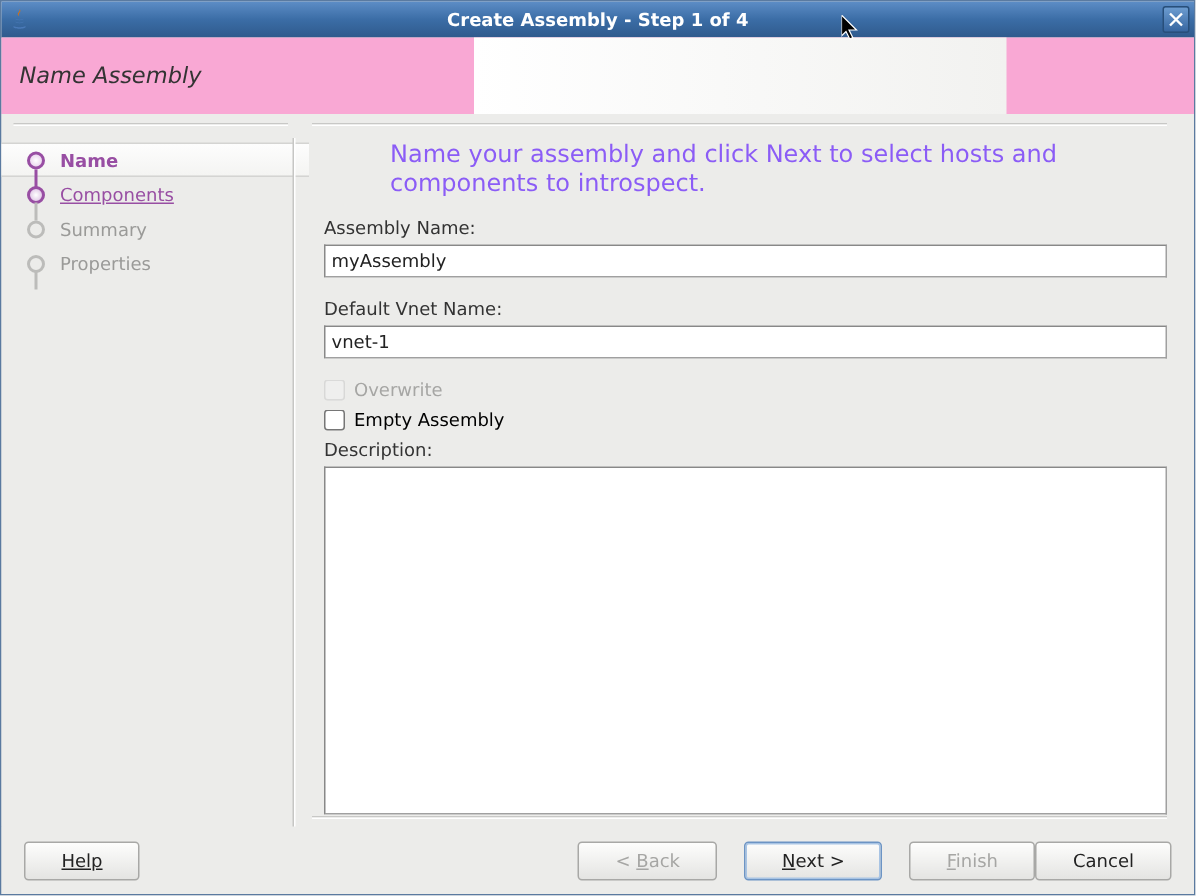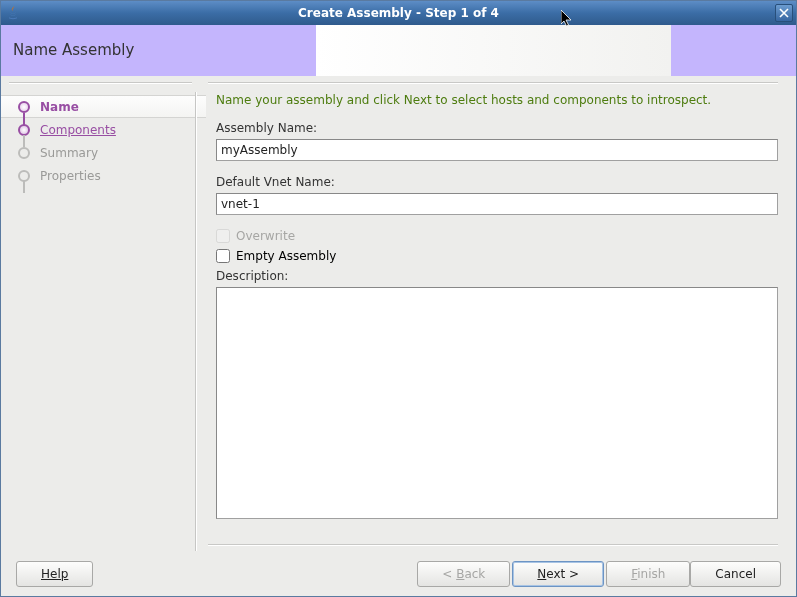--- a/index.html
+++ b/index.html
@@ -6,21 +6,21 @@
     body { font-family: "DejaVu Sans", "Liberation Sans", sans-serif; font-size: 12px; background: #fff; overflow: hidden; width: 797px; height: 597px; position: relative; }
     
     .window { width: 797px; height: 597px; border: 1px solid #5a7aa0; display: flex; flex-direction: column; background: #ececea; }
     
     .titlebar { height: 24px; background: linear-gradient(to bottom, #5d8dc6 0%, #3b6da6 50%, #2f5a8c 100%); display: flex; align-items: center; justify-content: center; position: relative; color: #fff; font-weight: bold; font-size: 12px; }
     .titlebar .java-icon { position: absolute; left: 4px; width: 16px; height: 16px; }
     .titlebar .close-btn { position: absolute; right: 3px; width: 18px; height: 18px; background: linear-gradient(to bottom, #6c9cd0, #3766a0); border: 1px solid #284f7a; border-radius: 2px; display: flex; align-items: center; justify-content: center; cursor: pointer; }
     .titlebar .close-btn svg { width: 10px; height: 10px; }
     .cursor { position: absolute; left: 560px; top: 9px; pointer-events: none; z-index: 100; }
     
-    .header-area { height: 51px; background: #c4b5fd; position: relative; border-bottom: none; }
+    .header-area { height: 51px; background: #f9a8d4; position: relative; border-bottom: none; font-style: italic; }
     .header-label { position: absolute; left: 12px; top: 16px; font-size: 15px; color: #333; }
     .header-grad { position: absolute; left: 315px; top: 0; height: 51px; width: 355px; background: linear-gradient(to right, #fff, #f2f2f0); }
     
     .content { flex: 1; display: flex; position: relative; }
     
     .sidebar { width: 205px; background: #ececea; padding: 10px 0 0 0; position: relative; }
     .sidebar-sep { position: absolute; top: 6px; left: 8px; right: 14px; height: 2px; border-top: 1px solid #c8c8c6; border-bottom: 1px solid #fff; }
     .sidebar-inner { padding-top: 9px; }
     .step { display: flex; align-items: center; height: 23px; padding-left: 17px; position: relative; }
     .step .node { width: 12px; height: 12px; border-radius: 50%; margin-right: 10px; position: relative; flex-shrink: 0; }
@@ -32,37 +32,37 @@
     .step .label { font-size: 12px; }
     .step.active { background: linear-gradient(to bottom, #fdfdfd, #f4f4f2); border-top: 1px solid #d4d4d2; border-bottom: 1px solid #d4d4d2; }
     .step.active .label { color: #984ea3; font-weight: bold; }
     .step.done .label { color: #984ea3; text-decoration: underline; cursor: pointer; }
     .step.pending .label { color: #9a9a98; }
     .sidebar-right { position: absolute; top: 16px; bottom: 0; right: 9px; width: 2px; border-left: 1px solid #c6c6c4; border-right: 1px solid #fff; }
     
     .main { flex: 1; background: #ececea; padding: 10px 18px 0 10px; position: relative; }
     .main-sep { position: absolute; top: 6px; left: 2px; right: 18px; height: 2px; border-top: 1px solid #c8c8c6; border-bottom: 1px solid #fff; }
     .main-inner { padding-top: 7px; }
-    .instruction { color: #4d7c0f; font-size: 12px; margin-bottom: 14px; }
+    .instruction { color: #8b5cf6; font-size: 16px; margin-bottom: 14px; margin-left: 44px; }
     .field-label { color: #333; font-size: 12px; margin-bottom: 4px; display: block; }
     .text-input { width: 100%; height: 22px; border: 1px solid #a0a0a0; border-top-color: #888; border-left-color: #888; background: #ffffff; padding: 2px 4px; font-family: inherit; font-size: 12px; color: #222; margin-bottom: 14px; }
     .checkbox-row { display: flex; align-items: center; margin-bottom: 6px; }
     .checkbox-row input[type=checkbox] { width: 14px; height: 14px; margin-right: 6px; }
     .checkbox-row.disabled { color: #a6a6a4; }
     .checkbox-row.disabled input { opacity: 0.6; }
     .desc-label { margin-top: 6px; margin-bottom: 4px; }
     .textarea { width: 100%; height: 232px; border: 1px solid #a0a0a0; border-top-color: #888; border-left-color: #888; background: #fff; padding: 4px; font-family: inherit; font-size: 12px; resize: none; }
     .bottom-sep { position: absolute; left: 2px; right: 18px; bottom: 5px; height: 2px; border-top: 1px solid #c8c8c6; border-bottom: 1px solid #fff; }
     
     .footer { height: 45px; background: #ececea; display: flex; align-items: center; padding: 0 15px; }
     .btn { height: 26px; min-width: 72px; border: 1px solid #a8a8a6; border-radius: 3px; background: linear-gradient(to bottom, #fdfdfc, #e4e4e2); font-family: inherit; font-size: 12px; color: #222; padding: 0 24px; cursor: pointer; }
     .btn:disabled { color: #a6a6a4; cursor: default; }
     .btn.primary { border: 1px solid #6c94c4; box-shadow: 0 0 0 1px #a8c4e4 inset; }
     .footer .spacer { flex: 1; }
-    .footer .btn + .btn { margin-left: 2px; }
+    .footer .btn + .btn { margin-left: 18px; }
     .footer .btn.cancel { margin-left: 0; }
     .mnemonic { text-decoration: underline; }
   </style>
 </head>
 <body>
 
 <div class="window">
 
   <div class="titlebar">
     <span class="java-icon">

